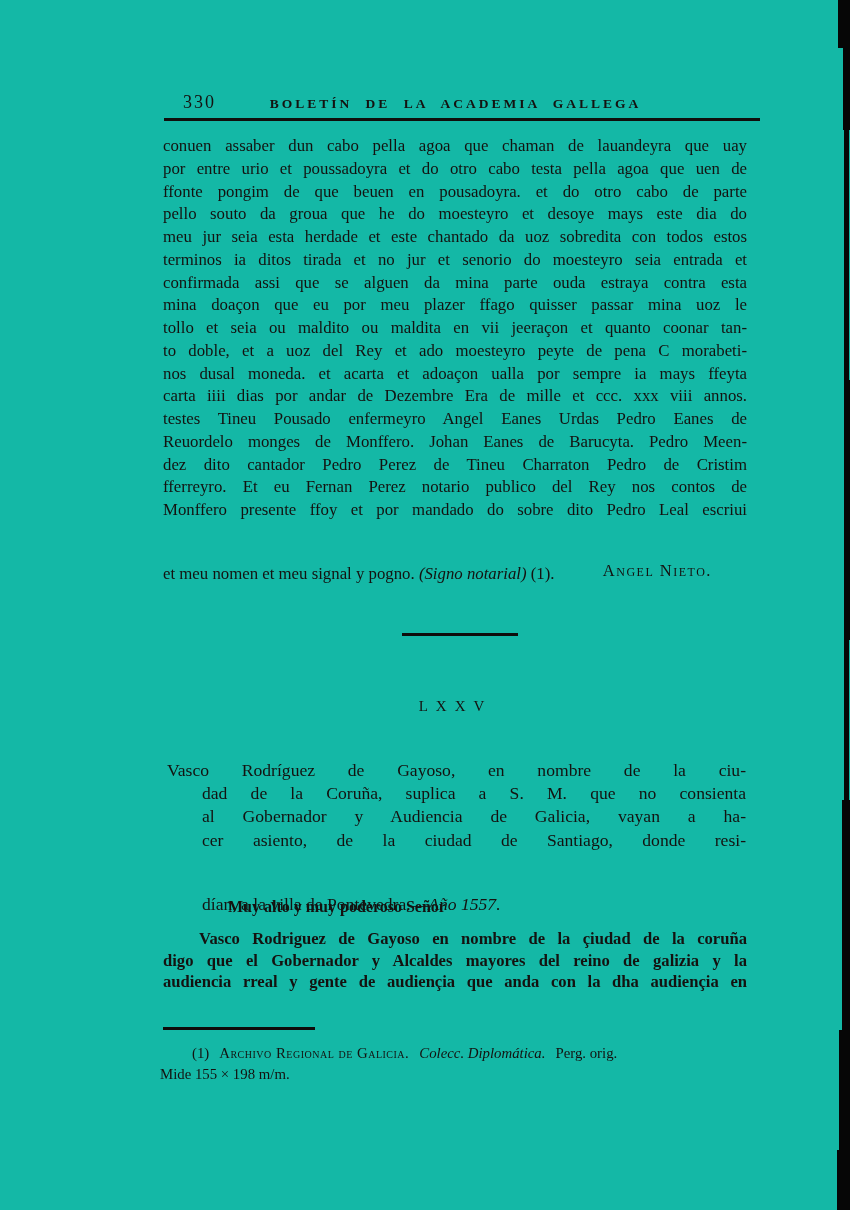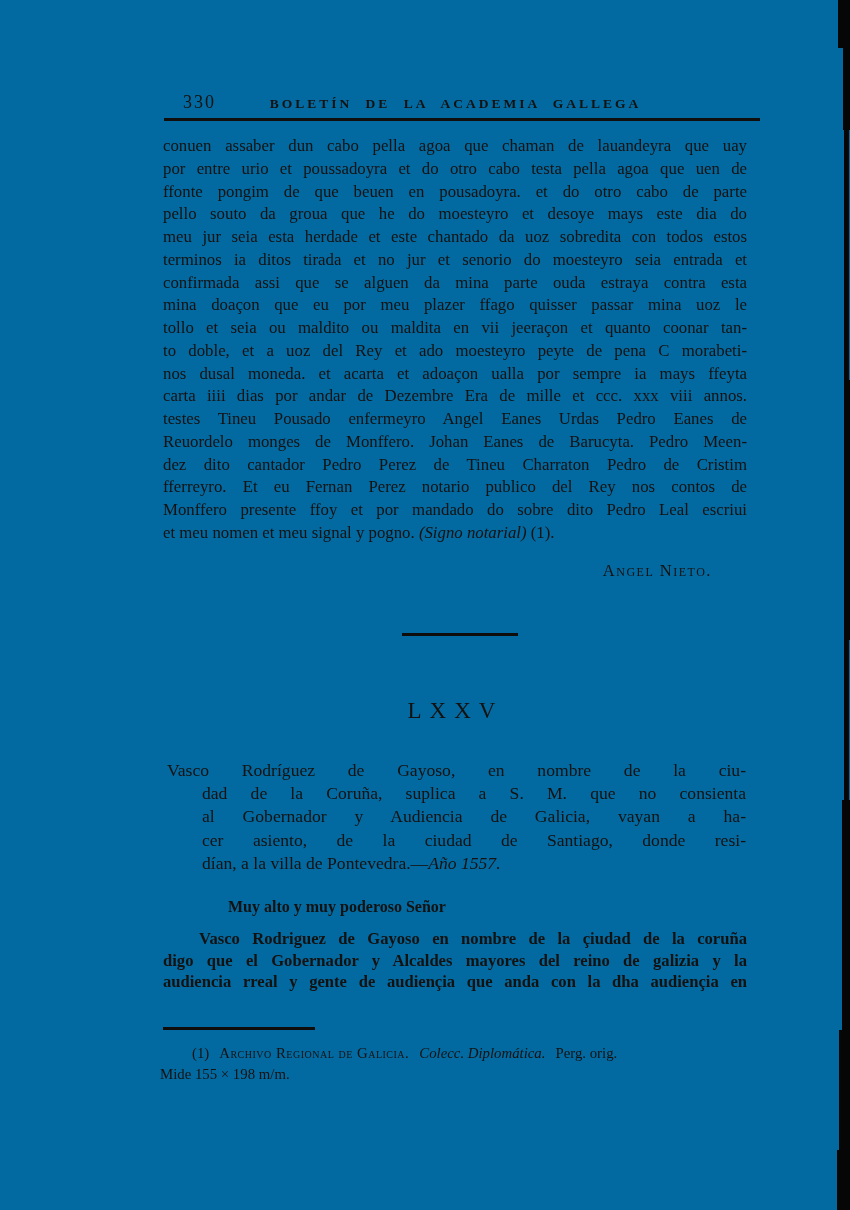--- a/index.html
+++ b/index.html
@@ -1,42 +1,42 @@
 <!DOCTYPE html>
 <html><head>
 <meta charset="utf-8">
 <style>
   html,body{margin:0;padding:0;}
   .page{
     position:relative;
     width:850px;height:1210px;
-    background:#0369a1;
+    background:#14b8a6;
     color:#141210;
     font-family:"Liberation Serif","DejaVu Serif",serif;
     overflow:hidden;
   }
   
   .hdr-num{position:absolute;left:183px;top:92px;font-size:18px;letter-spacing:2px;}
   .hdr-title{position:absolute;left:163px;top:96px;width:585px;text-align:center;
     font-size:13.5px;font-weight:bold;letter-spacing:3px;word-spacing:7px;}
   .hdr-rule{position:absolute;left:164px;top:118px;width:596px;height:3px;background:#100f0d;}
 
   
   .para1{position:absolute;left:163px;top:135px;width:584px;font-size:16.8px;line-height:22.75px;}
   .jline{text-align:justify;text-align-last:justify;}
-  .jline.flush{text-align:left;text-align-last:left;}
+  .jline.flush{text-align:left;text-align-last:left;margin-top:41px;}
   .ital{font-style:italic;}
 
   .signature{position:absolute;left:163px;top:561px;width:549px;text-align:right;
     font-variant:small-caps;font-size:16.5px;letter-spacing:1.5px;}
 
   .divider{position:absolute;left:402px;top:633px;width:116px;height:2.5px;background:#0e0d0b;}
 
   .section-num{position:absolute;left:163px;top:698px;width:585px;text-align:center;
-    font-size:23px;letter-spacing:8px;}
+    font-size:15px;letter-spacing:8px;}
 
   .heading{position:absolute;left:167px;top:759px;width:579px;
     font-size:17.6px;font-weight:normal;line-height:23.2px;}
   .heading .indent{padding-left:35px;}
 
   .salutation{position:absolute;left:228px;top:898px;font-size:16px;font-weight:bold;}
 
   .body-para{position:absolute;left:163px;top:928px;width:584px;font-size:16.6px;line-height:21.6px;font-weight:bold;}
   .body-para .first{padding-left:36px;}
 

